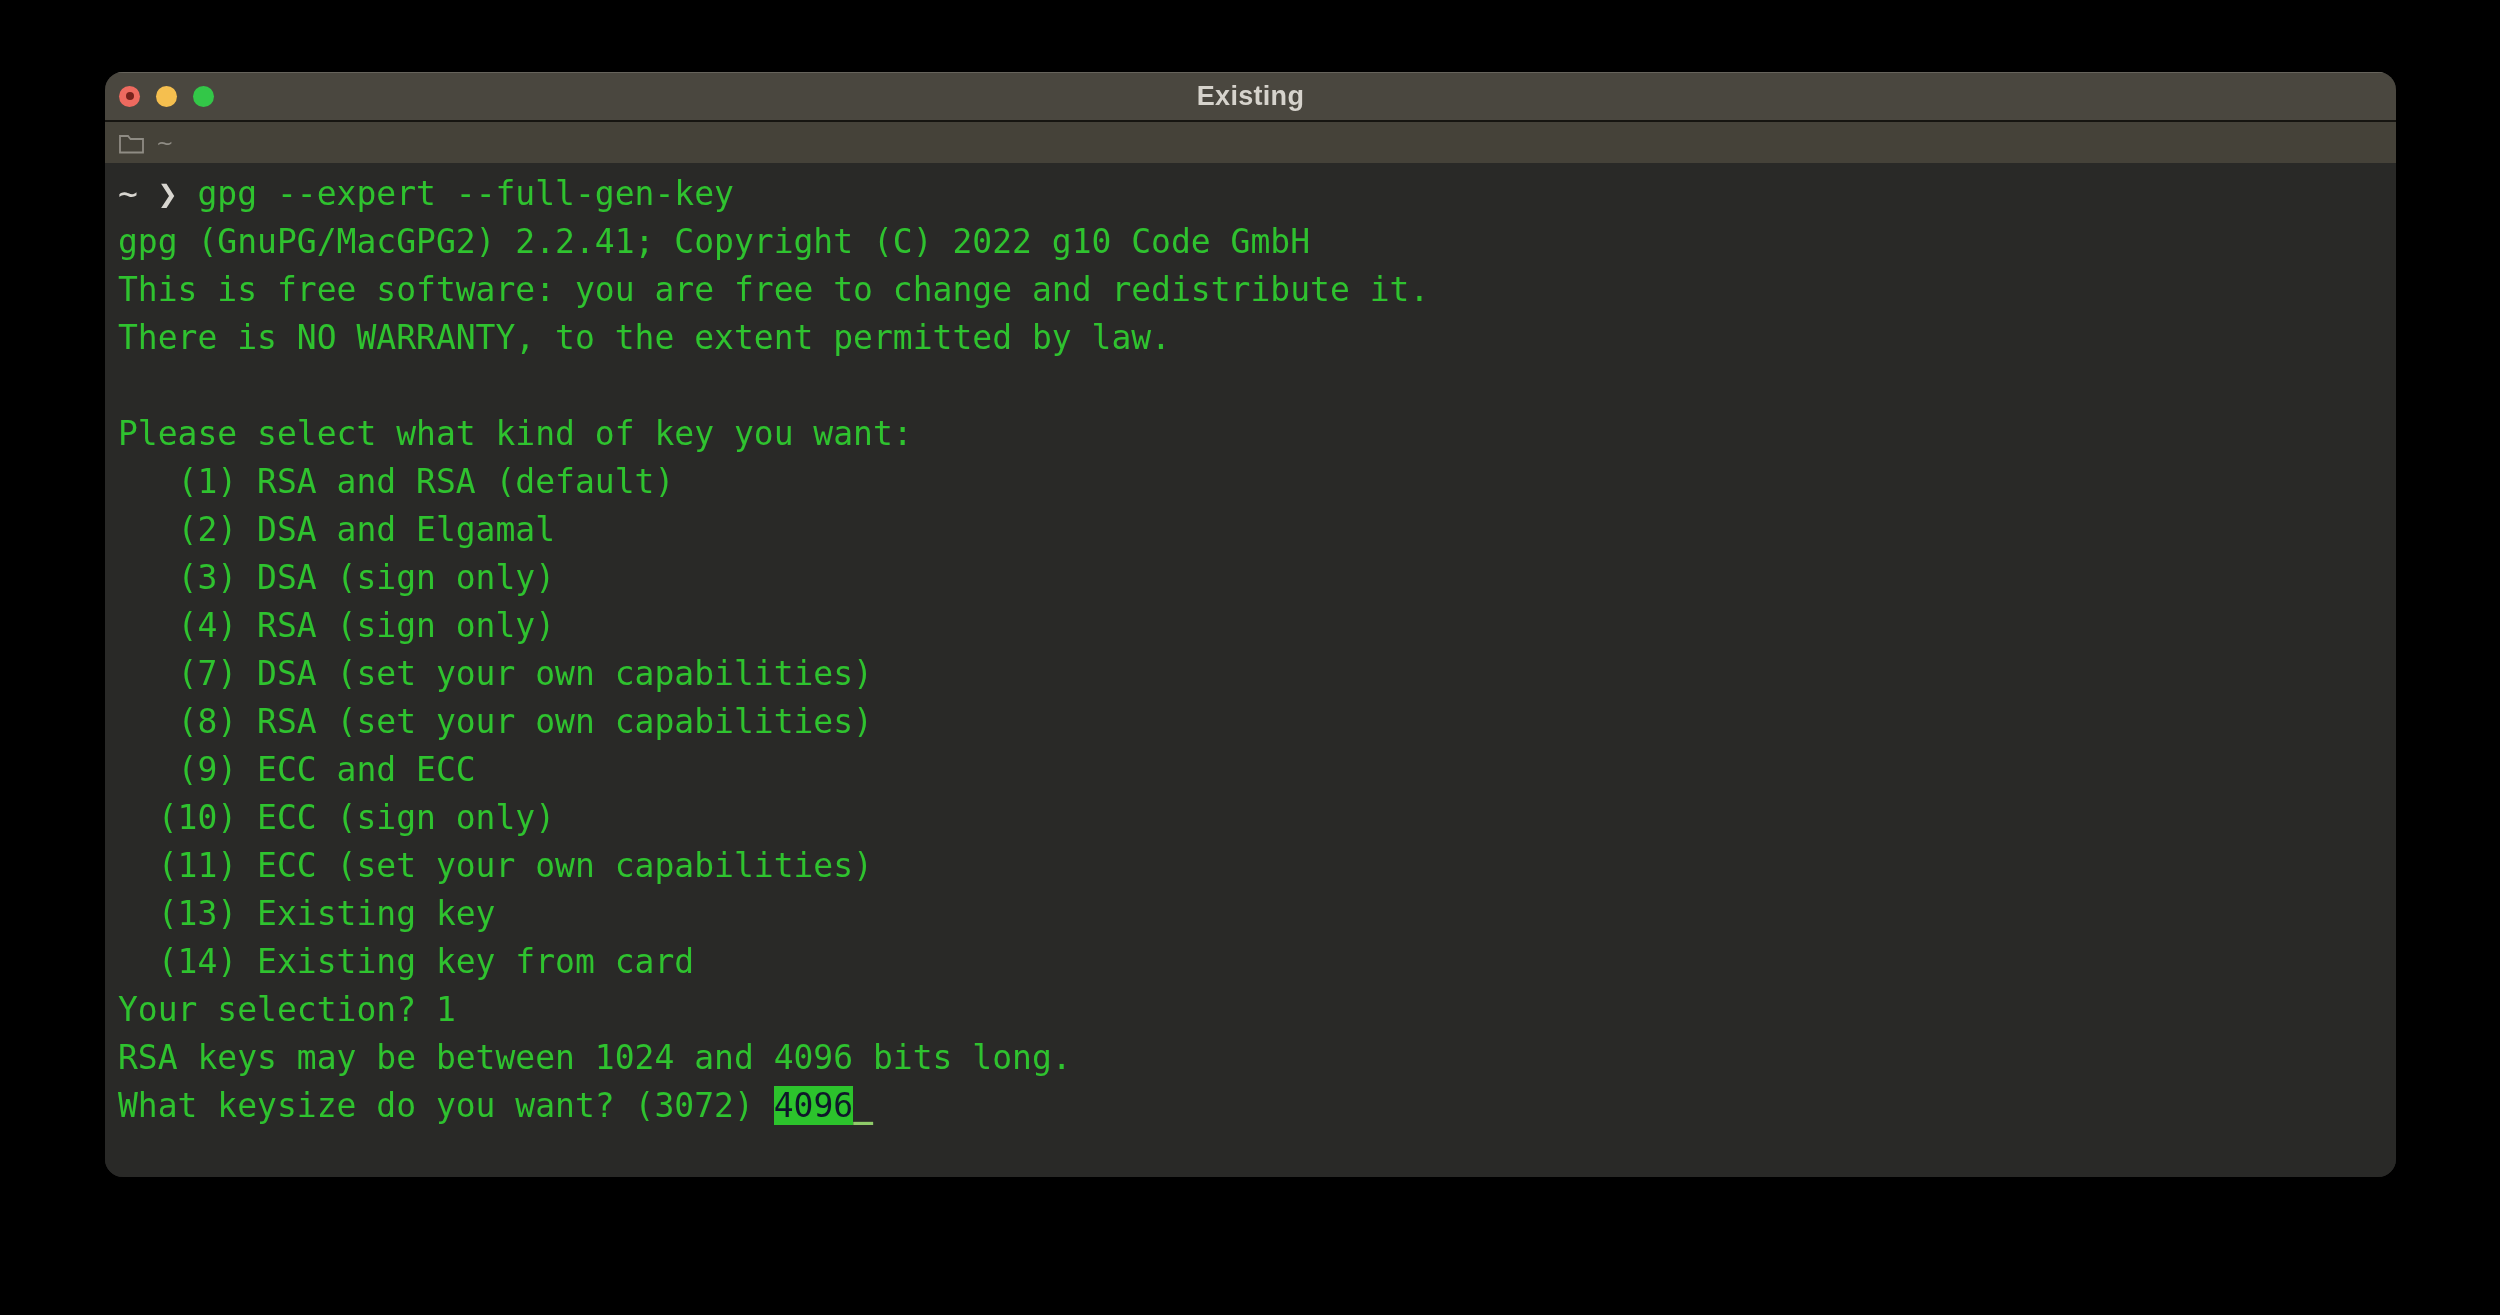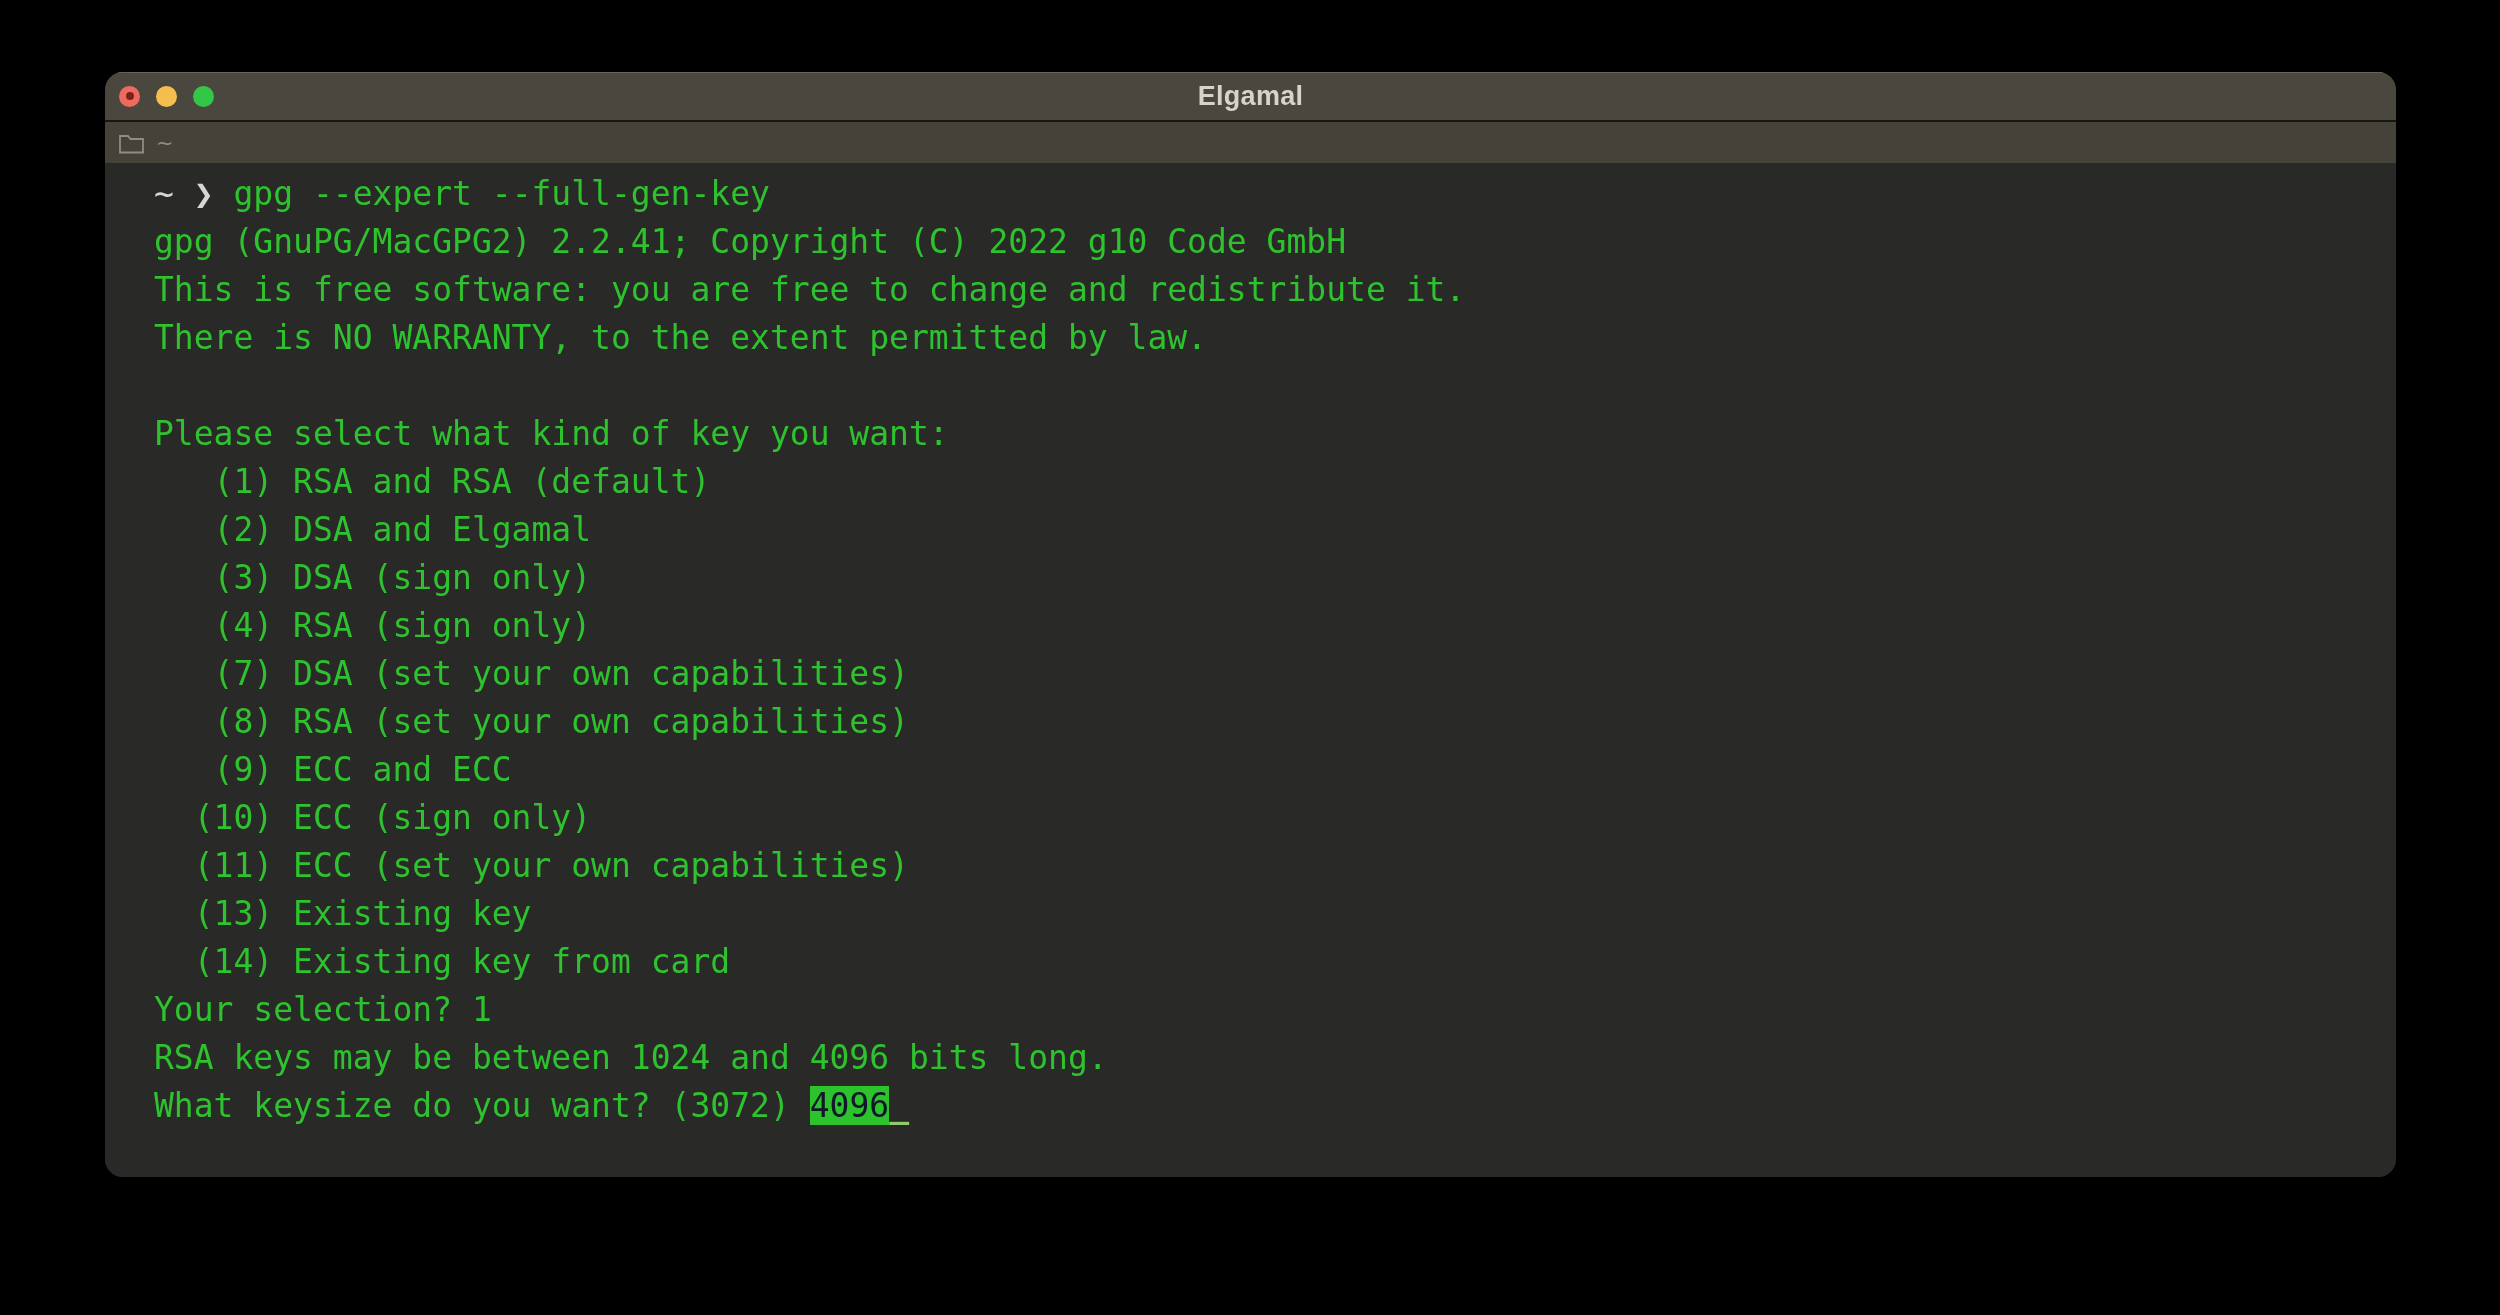--- a/index.html
+++ b/index.html
@@ -80,39 +80,39 @@
   .terminal {
     flex: 1 1 auto;
     background: #292927;
     padding: 7px 14px 0 13px;
     font-family: "DejaVu Sans Mono", "Liberation Mono", monospace;
     font-size: 33px;
     line-height: 48px;
     white-space: pre;
     cursor: text;
   }
-  .term-line { height: 48px; margin-left: 36px; }
+  .term-line { height: 48px; }
   .seg-prompt { color: #d8d6d0; }
   .seg-out    { color: #2fc22f; }
   .seg-hl     { background: #2cc32c; color: #0f172a; }
   .seg-cursor { color: #8fcb69; font-weight: bold; }
 </style>
 </head>
 <body>
 
 <div class="window">
   <div class="titlebar">
     <div class="traffic-lights">
       <div class="tl tl-close">
         <div class="tl-dot"></div>
       </div>
       <div class="tl tl-min"></div>
       <div class="tl tl-zoom"></div>
     </div>
-    <div class="window-title">Elgamal</div>
+    <div class="window-title">Existing</div>
   </div>
 
   <div class="tabbar">
     <span class="folder-icon">
       <svg width="27" height="24" viewBox="0 0 27 24">
         <path d="M2 5 h8 l2.5 3 H25 v13.5 H2 Z" fill="none" stroke="#8f8c84" stroke-width="1.8"></path>
       </svg>
     </span>
     <span class="tab-label">~</span>
   </div>

